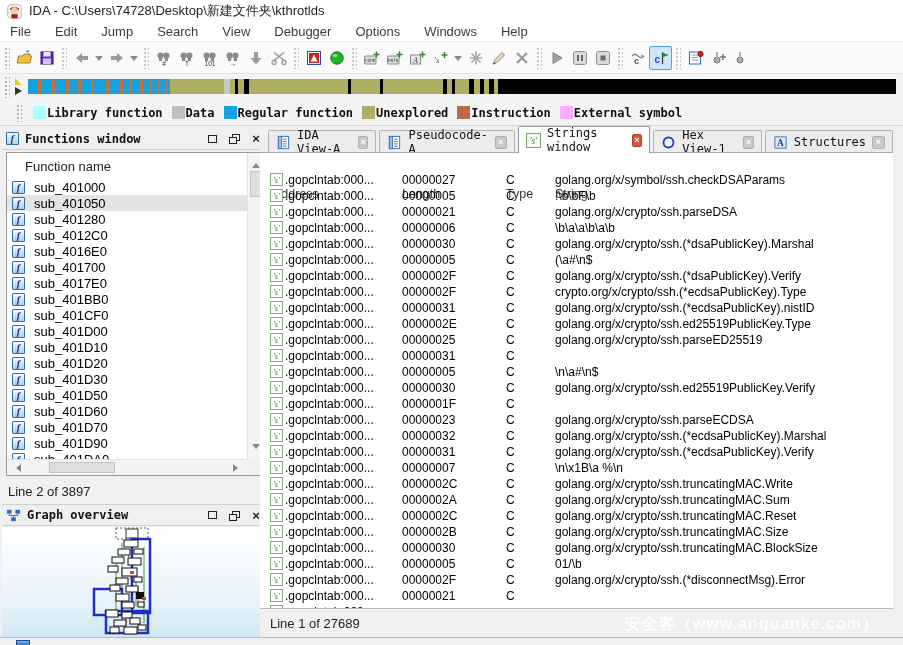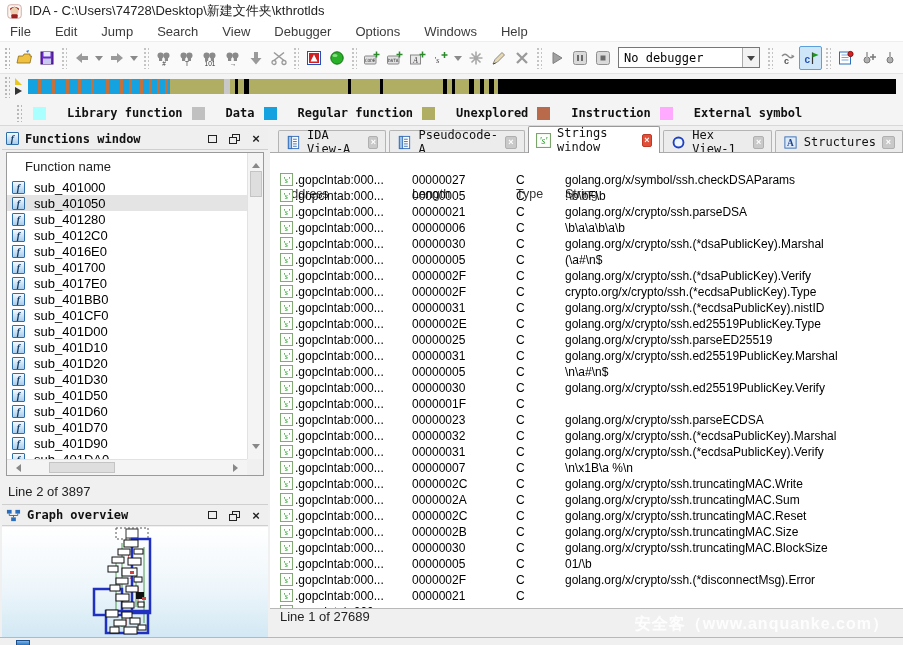--- a/index.html
+++ b/index.html
@@ -45,27 +45,27 @@
                     border-left:7px solid #e8c820; border-top:7px solid transparent; }
   .nav-arrows .a2 { position:absolute; left:2px; top:10px; width:0; height:0;
                     border-left:7px solid #333; border-top:4px solid transparent; border-bottom:4px solid transparent; }
   .navband { position:absolute; left:28px; top:5px; width:868px; height:15px; background:#b0ae62; overflow:hidden; }
   .navband .seg, .navband .stripe { position:absolute; top:0; height:15px; }
 
   
   .legend { position:absolute; left:0; top:100px; width:903px; height:26px; background:#f4f4f4;
             border-bottom:1px solid #d8d8d8; display:flex; align-items:center; gap:9px; padding-left:14px;
             font:bold 12px "DejaVu Sans Mono", monospace; color:#111; }
-  .legend-item { display:flex; align-items:flex-end; gap:21px; }
+  .legend-item { display:flex; align-items:flex-start; gap:1px; }
   .legend-chip { width:13px; height:13px; display:inline-block; }
 
   
   .main { position:absolute; left:0; top:126px; width:903px; height:511px; background:#f0f0f0; }
   .left { position:absolute; left:0; top:0; width:270px; height:511px; }
-  .right { position:absolute; left:270px; top:0; width:633px; height:511px; }
+  .right { position:absolute; left:260px; top:0; width:633px; height:511px; }
 
   .panel-title { position:absolute; left:2px; width:266px; height:22px; background:#efefef;
                  border-bottom:1px solid #cfcfcf; display:flex; align-items:center; gap:6px; padding:0 4px;
                  font:bold 12px "DejaVu Sans Mono", monospace; color:#111; }
   .panel-title .sp { flex:1; }
   .wbtn { width:16px; height:14px; display:flex; align-items:center; justify-content:center; color:#222; }
   .wbtn .sq { width:9px; height:8px; border:1.5px solid #222; }
   .wbtn .rs { position:relative; width:10px; height:9px; }
   .wbtn .rs::before { content:""; position:absolute; left:3px; top:0; width:6px; height:5px; border:1.2px solid #222; }
   .wbtn .rs::after { content:""; position:absolute; left:0; top:3px; width:6px; height:5px; border:1.2px solid #222; background:#efefef; }
@@ -128,21 +128,21 @@
   .tbl-body { position:absolute; left:0; top:19px; width:633px; height:436px; }
   .str-row { position:absolute; left:0; width:633px; height:16px; font:12px "Liberation Sans",sans-serif; color:#000; }
   .str-row span { position:absolute; top:1px; white-space:nowrap; }
   .s-icon { left:10px; top:1px; width:13px; height:13px; display:inline-flex; }
   .s-icon svg { width:13px; height:13px; }
   .c-address { left:25px; width:112px; overflow:hidden; }
   .c-length { left:142px; } .c-type { left:246px; } .c-string { left:295px; }
   .str-row.partial { height:4px; overflow:hidden; }
 
   .tbl-status { position:absolute; left:0; top:482px; width:633px; height:29px; background:#f0f0f0;
-                border-top:1px solid #b8b8b8; display:flex; 
+                border-top:1px solid #b8b8b8; display:flex; align-items:center;
                 font:13px "Liberation Sans",sans-serif; color:#222; padding-left:10px; }
   .watermark { position:absolute; right:14px; top:5px; font:bold 16px "Liberation Sans",sans-serif;
                color:#ffffff; opacity:.92; letter-spacing:1px; }
 
   
   .bottomstrip { position:absolute; left:0; top:637px; width:903px; height:8px; background:#f0f0f0;
                  border-top:1px solid #b8b8b8; }
   .bottomstrip .mini { position:absolute; left:16px; top:2px; width:14px; height:6px;
                        background:linear-gradient(180deg,#7ab8e8,#2a6ebb); border:1px solid #1a4e8b; }
 </style>
@@ -334,24 +334,20 @@
           <rect x="2.5" y="2.5" width="13" height="13" rx="2" fill="#dadada" stroke="#909090"></rect>
           <path d="M7 6 V12 M11 6 V12" stroke="#6a6a6a" stroke-width="2"></path>
         </svg>
       </span>
       <span class="tb-btn">
         <svg viewBox="0 0 18 18">
           <rect x="2.5" y="2.5" width="13" height="13" rx="2" fill="#dadada" stroke="#909090"></rect>
           <rect x="6.5" y="6.5" width="5" height="5" fill="#6a6a6a"></rect>
         </svg>
       </span>
-      <div class="combo">
-        <span class="ctext">No debugger</span>
-        <span class="cbtn"></span>
-      </div>
       <span class="tb-sep"></span>
       <span class="tb-btn">
         <svg viewBox="0 0 18 18">
           <path d="M3 7 Q6 3.5 9 7 T15 7" stroke="#8a8a8a" fill="none" stroke-width="1.4"></path>
           <path d="M15 7 L12.5 5.5 V8.5 Z" fill="#8a8a8a"></path>
           <text x="5" y="15" font-size="9" fill="#555" font-weight="bold">c</text>
         </svg>
       </span>
       <span class="tb-btn active">
         <svg viewBox="0 0 18 18">
@@ -816,21 +812,20 @@
             <div class="str-row" style="top: 176px;">
               <span class="s-icon">
                 <svg viewBox="0 0 14 14">
                   <rect x="0.5" y="0.5" width="13" height="13" fill="#fcfefc" stroke="#7aa66a"></rect>
                   <text x="7" y="10.5" font-size="9" text-anchor="middle" fill="#1a9a1a" font-family="serif" font-style="italic">'s'</text>
                 </svg>
               </span>
               <span class="c-address">.gopclntab:000...</span>
               <span class="c-length">00000031</span>
               <span class="c-type">C</span>
-              <span class="c-string">golang.org/x/crypto/ssh.ed25519PublicKey.Marshal</span>
             </div>
             <div class="str-row" style="top: 192px;">
               <span class="s-icon">
                 <svg viewBox="0 0 14 14">
                   <rect x="0.5" y="0.5" width="13" height="13" fill="#fcfefc" stroke="#7aa66a"></rect>
                   <text x="7" y="10.5" font-size="9" text-anchor="middle" fill="#1a9a1a" font-family="serif" font-style="italic">'s'</text>
                 </svg>
               </span>
               <span class="c-address">.gopclntab:000...</span>
               <span class="c-length">00000005</span>

